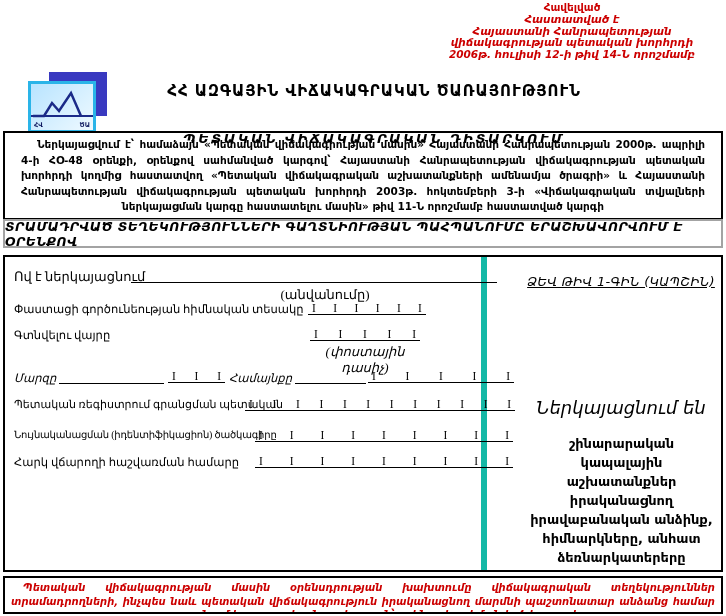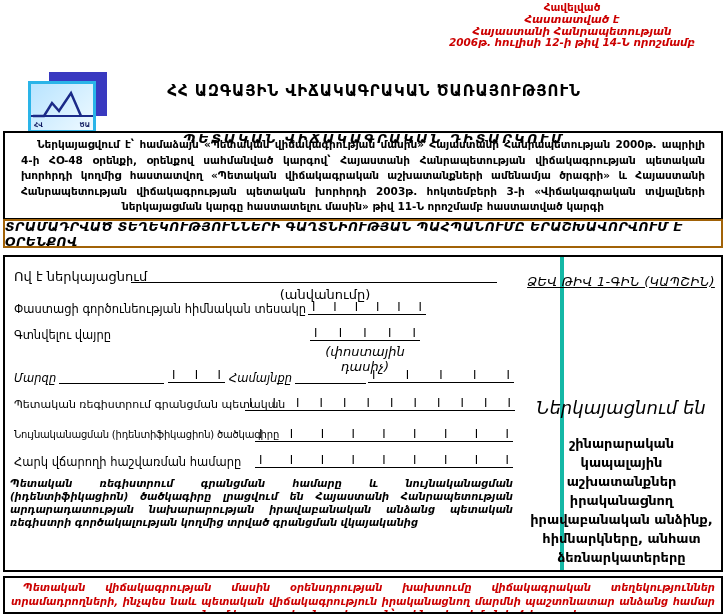--- a/index.html
+++ b/index.html
@@ -28,26 +28,26 @@
   .titles { position:absolute; left:112px; top:82px; width:524px; text-align:center; }
   .org-title { font-size:15px; font-weight:bold; letter-spacing:1px; }
   .subtitle  { margin-top:31px; font-size:13px; font-weight:bold; font-style:italic; letter-spacing:2.5px; }
 
   
   .legal-box { position:absolute; left:3px; top:131px; width:720px; height:89px;
                border:2px solid #000; padding:4px 16px; overflow:hidden;
                font-size:10.5px; font-weight:bold; line-height:15.5px;
                text-align:justify; text-align-last:center; text-indent:16px; }
   .conf-box  { position:absolute; left:3px; top:219px; width:720px; height:29px;
-               border:2px solid #a16207; display:flex; align-items:center; justify-content:center;
+               border:2px solid #a3a3a3; display:flex; align-items:center; justify-content:center;
                font-size:12.5px; font-weight:bold; font-style:italic; letter-spacing:0.4px; }
 
   
   .main-box  { position:absolute; left:3px; top:255px; width:720px; height:317px; border:2px solid #000; }
-  .form-area { position:absolute; left:0; top:0; width:559px; height:100%; border-right:4px solid #14b8a6; }
+  .form-area { position:absolute; left:0; top:0; width:482px; height:100%; border-right:6px solid #14b8a6;font-family:Liberation Serif, serif; }
   .fl { position:absolute; font-size:11.5px; white-space:nowrap; }
   .fl.it { font-style:italic; }
   .uline { position:absolute; border-bottom:1px solid #000; height:14px; }
   .cells { position:absolute; display:flex; justify-content:space-between; align-items:flex-end;
            border-bottom:1.2px solid #000; height:15px; padding:0 4px; font-size:11.5px; }
   .hint  { position:absolute; text-align:center; font-size:13px; }
   .hint.it { font-style:italic; }
 
   .who-label   { left:9px;  top:12px; font-size:13px; }
   .who-line    { left:126px; top:12px; width:366px; }
@@ -87,20 +87,21 @@
                 color:#cc0000; font-size:10px; font-weight:bold; font-style:italic;
                 line-height:13.5px; text-align:justify; text-align-last:center; text-indent:12px; }
 </style>
 </head>
 <body>
 
 <div class="appendix">
   <div class="apx-title">Հավելված</div>
   <div class="apx-line">Հաստատված է</div>
   <div class="apx-line">Հայաստանի Հանրապետության</div>
+  <div class="apx-line">վիճակագրության պետական խորհրդի</div>
   <div class="apx-line">2006թ. հուլիսի 12-ի թիվ 14-Ն որոշմամբ</div>
 </div>
 
 <div class="logo">
   <div class="logo-back"></div>
   <div class="logo-front">
     <svg width="62" height="46" viewBox="0 0 62 46">
       <line x1="0" y1="32" x2="62" y2="32" stroke="#1b2a88" stroke-width="2"></line>
       <polyline points="2,32 13,32 21,19 28,27 40,9 50,32" fill="none" stroke="#1b2a88" stroke-width="2.5"></polyline>
     </svg>
@@ -201,21 +202,20 @@
         <span>I</span>
         <span>I</span>
         <span>I</span>
         <span>I</span>
         <span>I</span>
         <span>I</span>
         <span>I</span>
         <span>I</span>
       </span>
 
-    <div class="form-note">Պետական ռեգիստրում գրանցման համարը և նույնականացման (իդենտիֆիկացիոն) ծածկագիրը լրացվում են Հայաստանի Հանրապետության արդարադատության նախարարության իրավաբանական անձանց պետական ռեգիստրի գործակալության կողմից տրված գրանցման վկայականից</div>
   </div>
 
   <div class="right-panel">
     <div class="form-code">ՁԵՎ ԹԻՎ 1-ԳԻՆ (ԿԱՊՇԻՆ)</div>
     <div class="submit-title">Ներկայացնում են</div>
     <div class="submitters">շինարարական կապալային աշխատանքներ իրականացնող իրավաբանական անձինք, հիմնարկները, անհատ ձեռնարկատերերը</div>
   </div>
 </div>
 
 <div class="footer-box">

